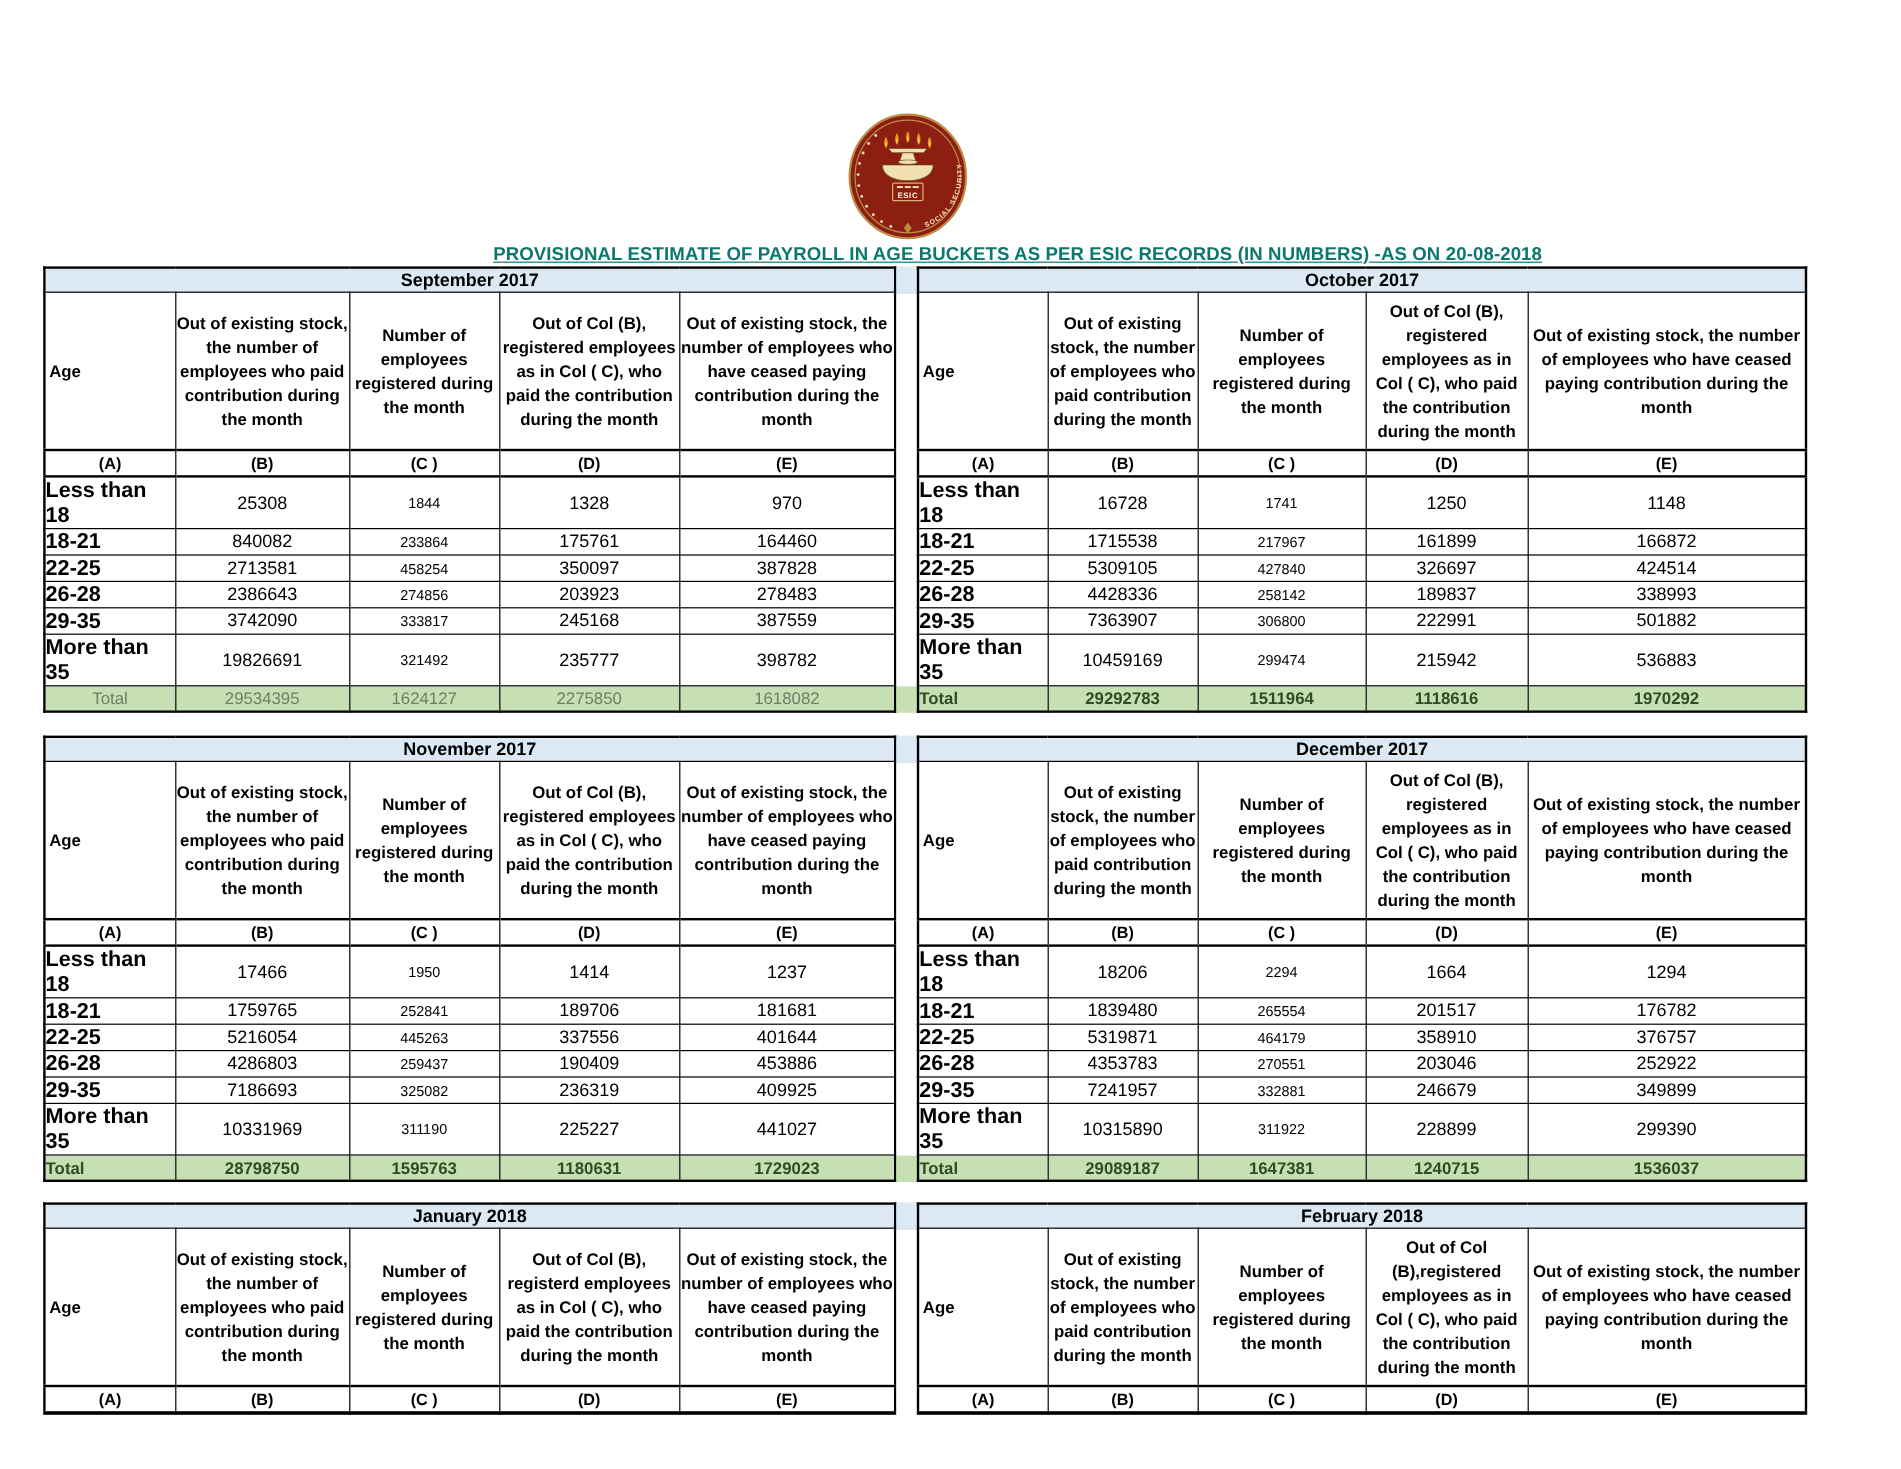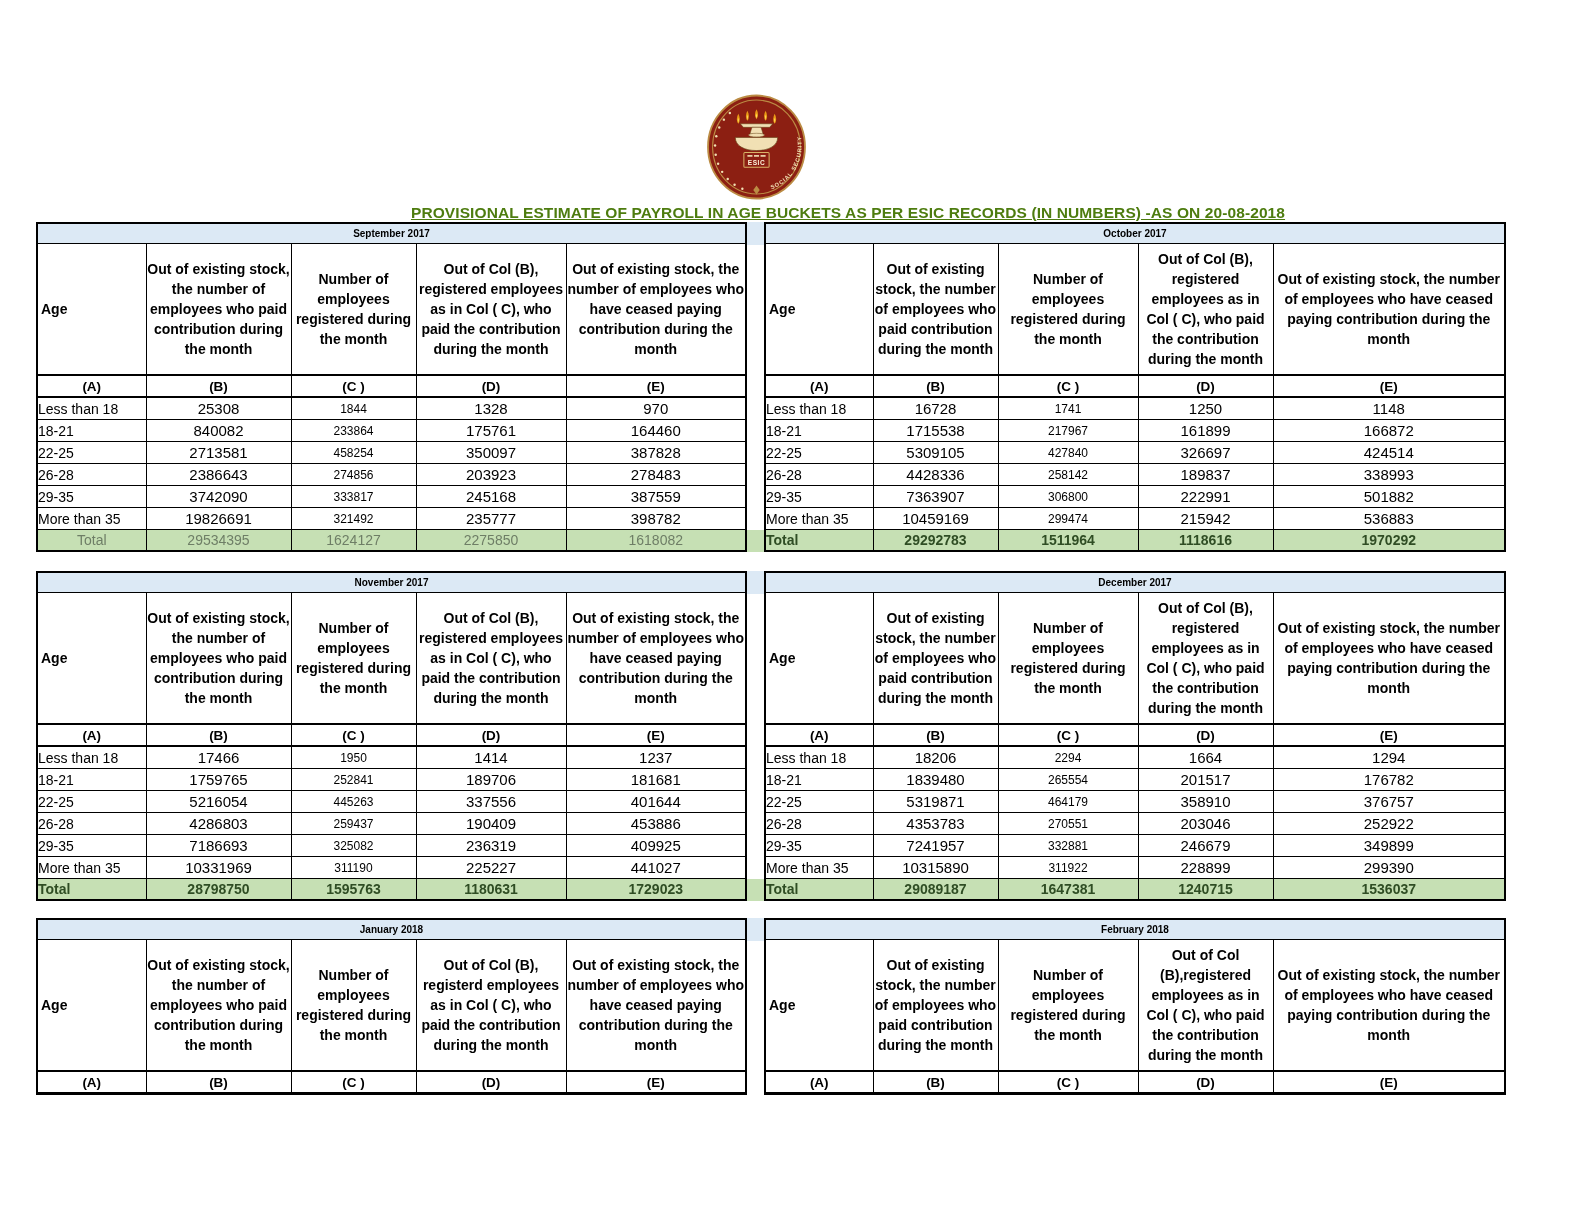--- a/index.html
+++ b/index.html
@@ -5,50 +5,50 @@
   html,body{margin:0;padding:0;background:#fff;}
   .page{position:relative;width:1584px;height:1224px;background:#fff;overflow:hidden;
         font-family:"Liberation Sans",sans-serif;color:#000;}
 
   
   .logo{position:absolute;left:706px;top:92px;width:101px;height:108px;}
 
   
   .doc-title{position:absolute;top:204px;left:0;width:100%;box-sizing:border-box;padding-left:112px;
              text-align:center;font-weight:bold;font-size:15.5px;text-decoration:underline;
-             letter-spacing:.1px;color:#4d7c0f;}
+             letter-spacing:.1px;color:#0f766e;}
 
   
   .tables{position:absolute;left:36px;top:222px;}
   .band{display:flex;align-items:stretch;}
   .band.mb-a{margin-bottom:19px;}
   .band.mb-b{margin-bottom:17px;}
 
   .gap{width:17px;display:flex;flex-direction:column;}
   .gap-blue{height:23px;background:var(--month-band,#dce9f5);}
   .gap-mid{flex:1;background:#fff;}
   .gap-green{height:22px;background:var(--total-band,#c6e0b4);}
 
   
   .ptable{border-collapse:collapse;table-layout:fixed;border:2px solid #000;background:#fff;}
   .ptable.open-bottom{border-bottom:3px solid #000;}
   .ptable td{border:1px solid #000;overflow:hidden;padding:0;}
 
   .month-cell{background:var(--month-band,#dce9f5);font-weight:bold;text-align:center;
-              font-size:10px;height:19px;border-bottom:2px solid #000;}
+              font-size:15px;height:19px;border-bottom:2px solid #000;}
 
   .hdr{font-weight:bold;font-size:14px;line-height:20px;text-align:center;vertical-align:middle;
        height:130px;padding:0 4px;}
   .hdr.age-hdr{text-align:left;padding-left:3px;margin-top:28px;}
 
   .letters-row td{font-weight:bold;font-size:13.5px;text-align:center;height:20px;
                   border-top:2px solid #000;border-bottom:2px solid #000;}
 
   .data-row td{height:21px;}
-  .age-cell{font-size:14px;text-align:left;padding-left:3px;}
+  .age-cell{font-size:18px;text-align:left;padding-left:3px;font-weight:bold;}
   .num-cell{text-align:center;font-size:15px;}
   .num-cell.c2{font-size:12px;}
 
   .total-row td{background:var(--total-band,#c6e0b4);height:20px;font-size:14px;}
   .total-row .num-cell{font-size:14px;}
   .total-row.muted td{color:var(--total-text-muted,#6e7e66);font-weight:normal;}
   .total-row.muted .age-cell{text-align:center;padding-left:0;}
   .total-row.strong td{color:var(--total-text-bold,#2f4d24);font-weight:bold;}
 </style>
 </head>

